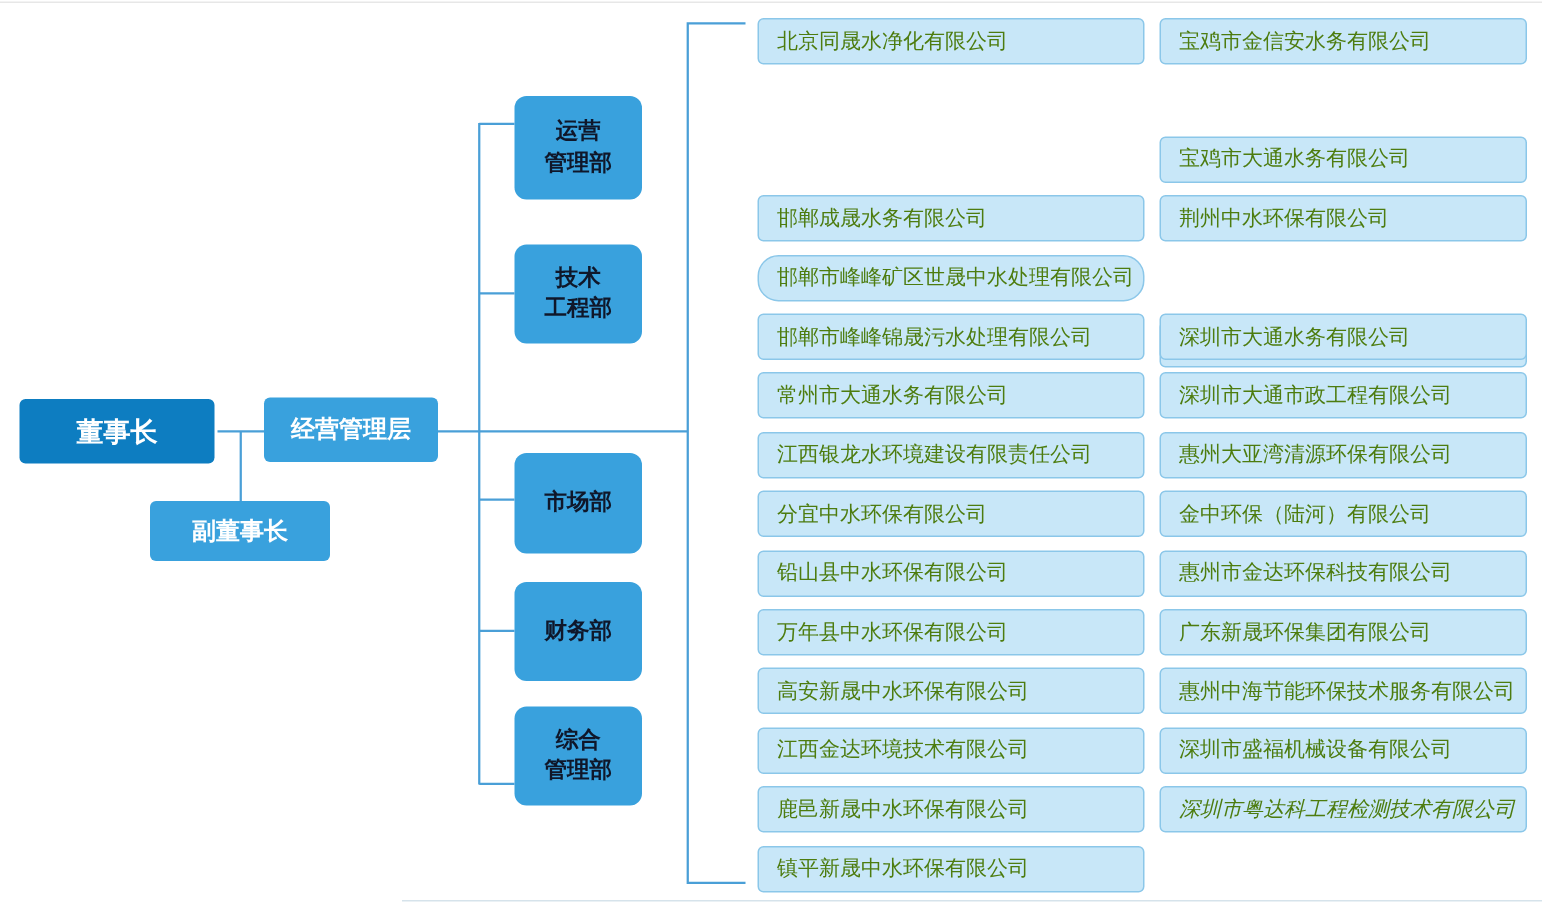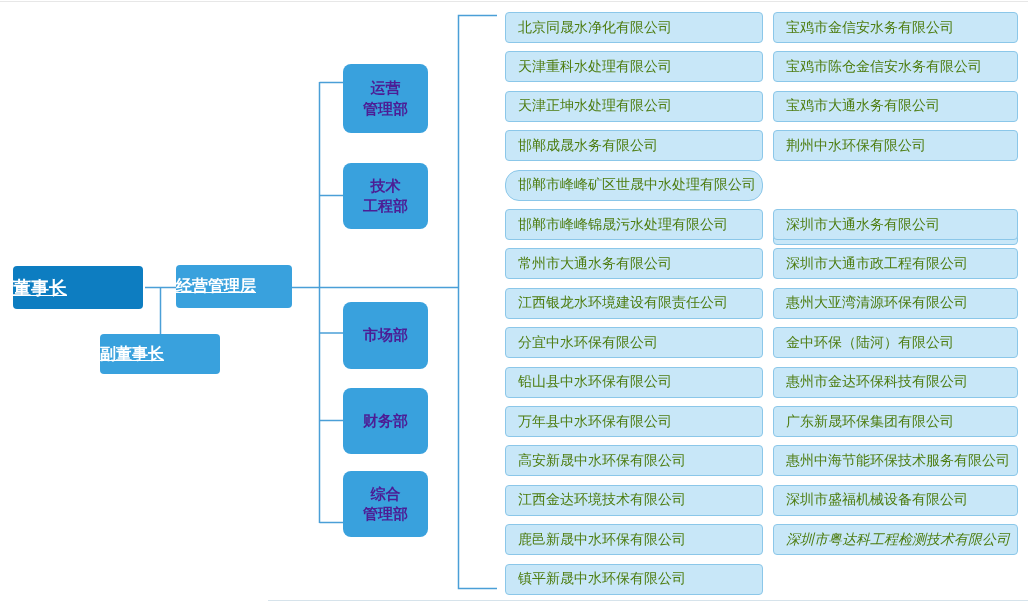--- a/index.html
+++ b/index.html
@@ -1,26 +1,26 @@
 <!DOCTYPE html>
 <html><head>
 <meta charset="utf-8">
 <style>
   html,body{margin:0;padding:0;background:#ffffff;}
   body{font-family:"Liberation Sans","DejaVu Sans",sans-serif;}
   .canvas{position:relative;width:1028px;height:606px;background:#ffffff;overflow:hidden;}
   .topline{position:absolute;left:0;top:1px;width:1028px;height:1px;background:#e7e7e7;}
   .bottomline{position:absolute;left:268px;top:600px;width:760px;height:1px;background:#d6e3eb;}
   svg.wires{position:absolute;left:0;top:0;pointer-events:none;}
-  .node{position:absolute;display:flex;align-items:center;
-        color:#ffffff;font-weight:bold;text-align:center;box-sizing:border-box;text-decoration:underline;}
+  .node{position:absolute;display:flex;align-items:center;justify-content:center;
+        color:#ffffff;font-weight:bold;text-align:center;box-sizing:border-box;}
   .node-dark{background:#0d7dc1;border-radius:4px;font-size:18px;}
   .node-mid{background:#39a1dd;border-radius:4px;font-size:16px;}
   .dept{position:absolute;left:343px;width:85px;background:#39a1dd;border-radius:8px;
-        color:#4c1d95;font-weight:bold;font-size:15px;line-height:1.35;display:flex;
+        color:#0f172a;font-weight:bold;font-size:15px;line-height:1.35;display:flex;
         align-items:center;justify-content:center;text-align:center;white-space:pre-line;}
   .col{position:absolute;top:0;height:606px;}
   .company{position:absolute;left:0;right:0;height:31px;box-sizing:border-box;
            background:#c8e7f8;border:1px solid #8bc7e9;border-radius:4px;
            color:#4d7c0f;font-size:14px;display:flex;align-items:center;
            padding-left:12px;white-space:nowrap;overflow:hidden;}
 </style>
 </head>
 <body>
 
@@ -63,27 +63,21 @@
   <div class="dept" style="top:388px;height:66px;">财务部</div>
   <div class="dept" style="top:471px;height:66px;">综合
 管理部</div>
 
   <div class="col" style="left:505px;width:258px;">
 
       <div class="company" style="top: 12px;">
         <span>北京同晟水净化有限公司</span>
       </div>
 
-      <div class="company" style="top: 51.4px;">
-        <span>天津重科水处理有限公司</span>
-      </div>
 
-      <div class="company" style="top: 90.8px;">
-        <span>天津正坤水处理有限公司</span>
-      </div>
 
       <div class="company" style="top: 130.2px;">
         <span>邯郸成晟水务有限公司</span>
       </div>
 
       <div class="company" style="top: 169.6px; border-radius: 14px;">
         <span>邯郸市峰峰矿区世晟中水处理有限公司</span>
       </div>
 
       <div class="company" style="top: 209px;">
@@ -126,23 +120,20 @@
         <span>镇平新晟中水环保有限公司</span>
       </div>
     </div>
 
   <div class="col" style="left:773px;width:245px;">
 
       <div class="company" style="top: 12px;">
         <span>宝鸡市金信安水务有限公司</span>
       </div>
 
-      <div class="company" style="top: 51.4px;">
-        <span>宝鸡市陈仓金信安水务有限公司</span>
-      </div>
 
       <div class="company" style="top: 90.8px;">
         <span>宝鸡市大通水务有限公司</span>
       </div>
 
       <div class="company" style="top: 130.2px;">
         <span>荆州中水环保有限公司</span>
       </div>
 
       <div class="company" style="top: 169.6px; margin-top: 44px;">

